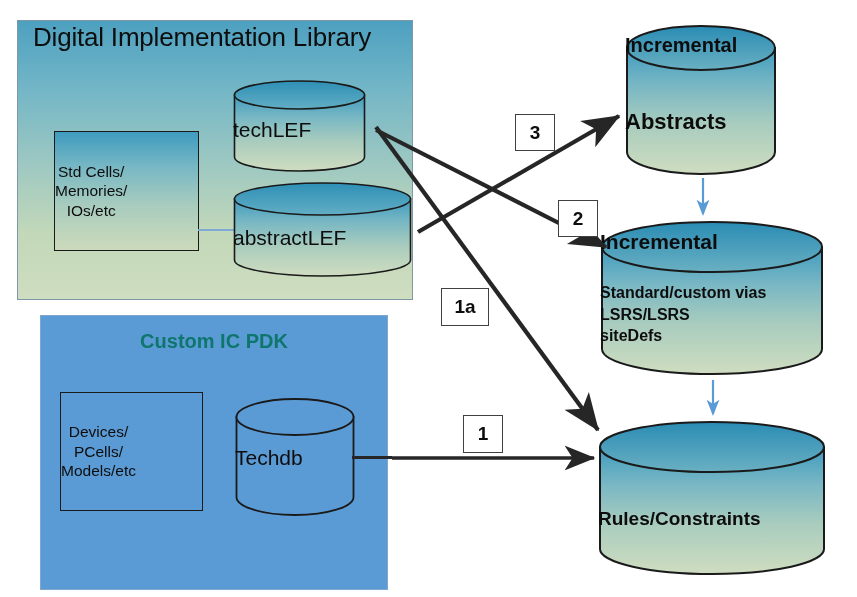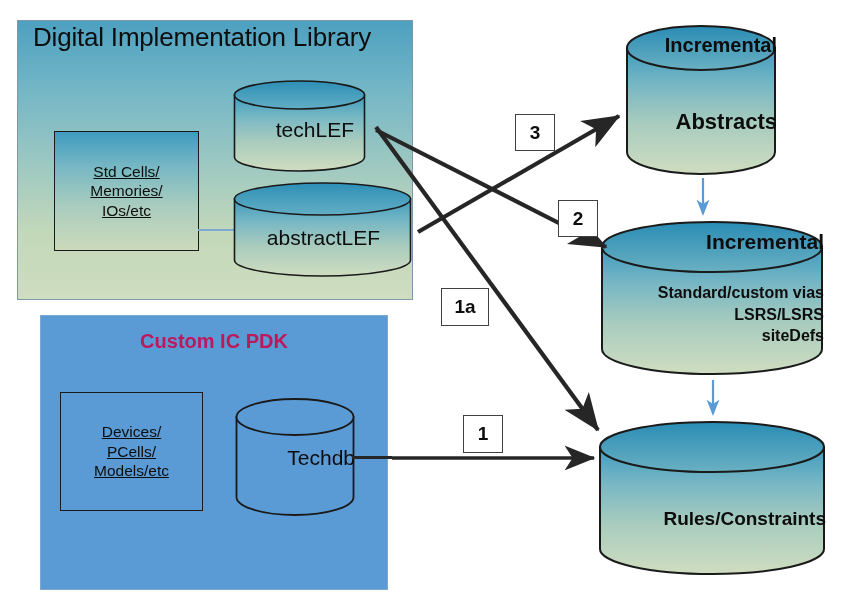--- a/index.html
+++ b/index.html
@@ -22,28 +22,28 @@
     letter-spacing:-0.2px;
   }
 
   #pdk-box{
     left:40px;top:315px;width:348px;height:275px;
     border:1.5px solid #7fa8cf;
     background:#5b9bd5;
   }
   #pdk-title{
     position:absolute;left:40px;top:330px;width:348px;text-align:center;
-    font-size:20px;font-weight:bold;color:#be185d;
+    font-size:20px;font-weight:bold;color:#0f766e;
   }
 
   
   .rectbox{
     position:absolute;box-sizing:border-box;border:1.6px solid #1a1a1a;
-    display:flex;align-items:center;justify-content:center;text-align:center;
-    font-size:15.5px;color:#0d0d0d;line-height:1.25;text-decoration:underline;
+    display:flex;align-items:center;text-align:center;
+    font-size:15.5px;color:#0d0d0d;line-height:1.25;
   }
   #stdcells-box{
     left:54px;top:131px;width:145px;height:120px;
     background:linear-gradient(180deg,#3f9bbf 0%,#78b8c4 30%,#a8ccbe 62%,#ccdabb 100%);
   }
   #devices-box{
     left:60px;top:392px;width:143px;height:119px;background:#5b9bd5;
   }
 
   
@@ -52,21 +52,21 @@
   }
   
   #techdb-link{
     position:absolute;left:352px;top:456px;width:40px;height:3px;background:#262626;
   }
 
   
   .cyl{position:absolute;}
   .cyl svg{display:block;overflow:visible;}
   .cyl-label{
-    position:absolute;left:0;width:100%;text-align:right;color:#0d0d0d;
+    position:absolute;left:0;width:100%;text-align:left;color:#0d0d0d;
     pointer-events:none;
   }
 
   .lbl-plain{font-size:21px;font-family:"Liberation Sans",sans-serif;}
   .lbl-bold{font-weight:bold;font-family:"Liberation Sans",sans-serif;}
 
   
   .step{
     position:absolute;box-sizing:border-box;background:#ffffff;
     border:1.5px solid #404040;

